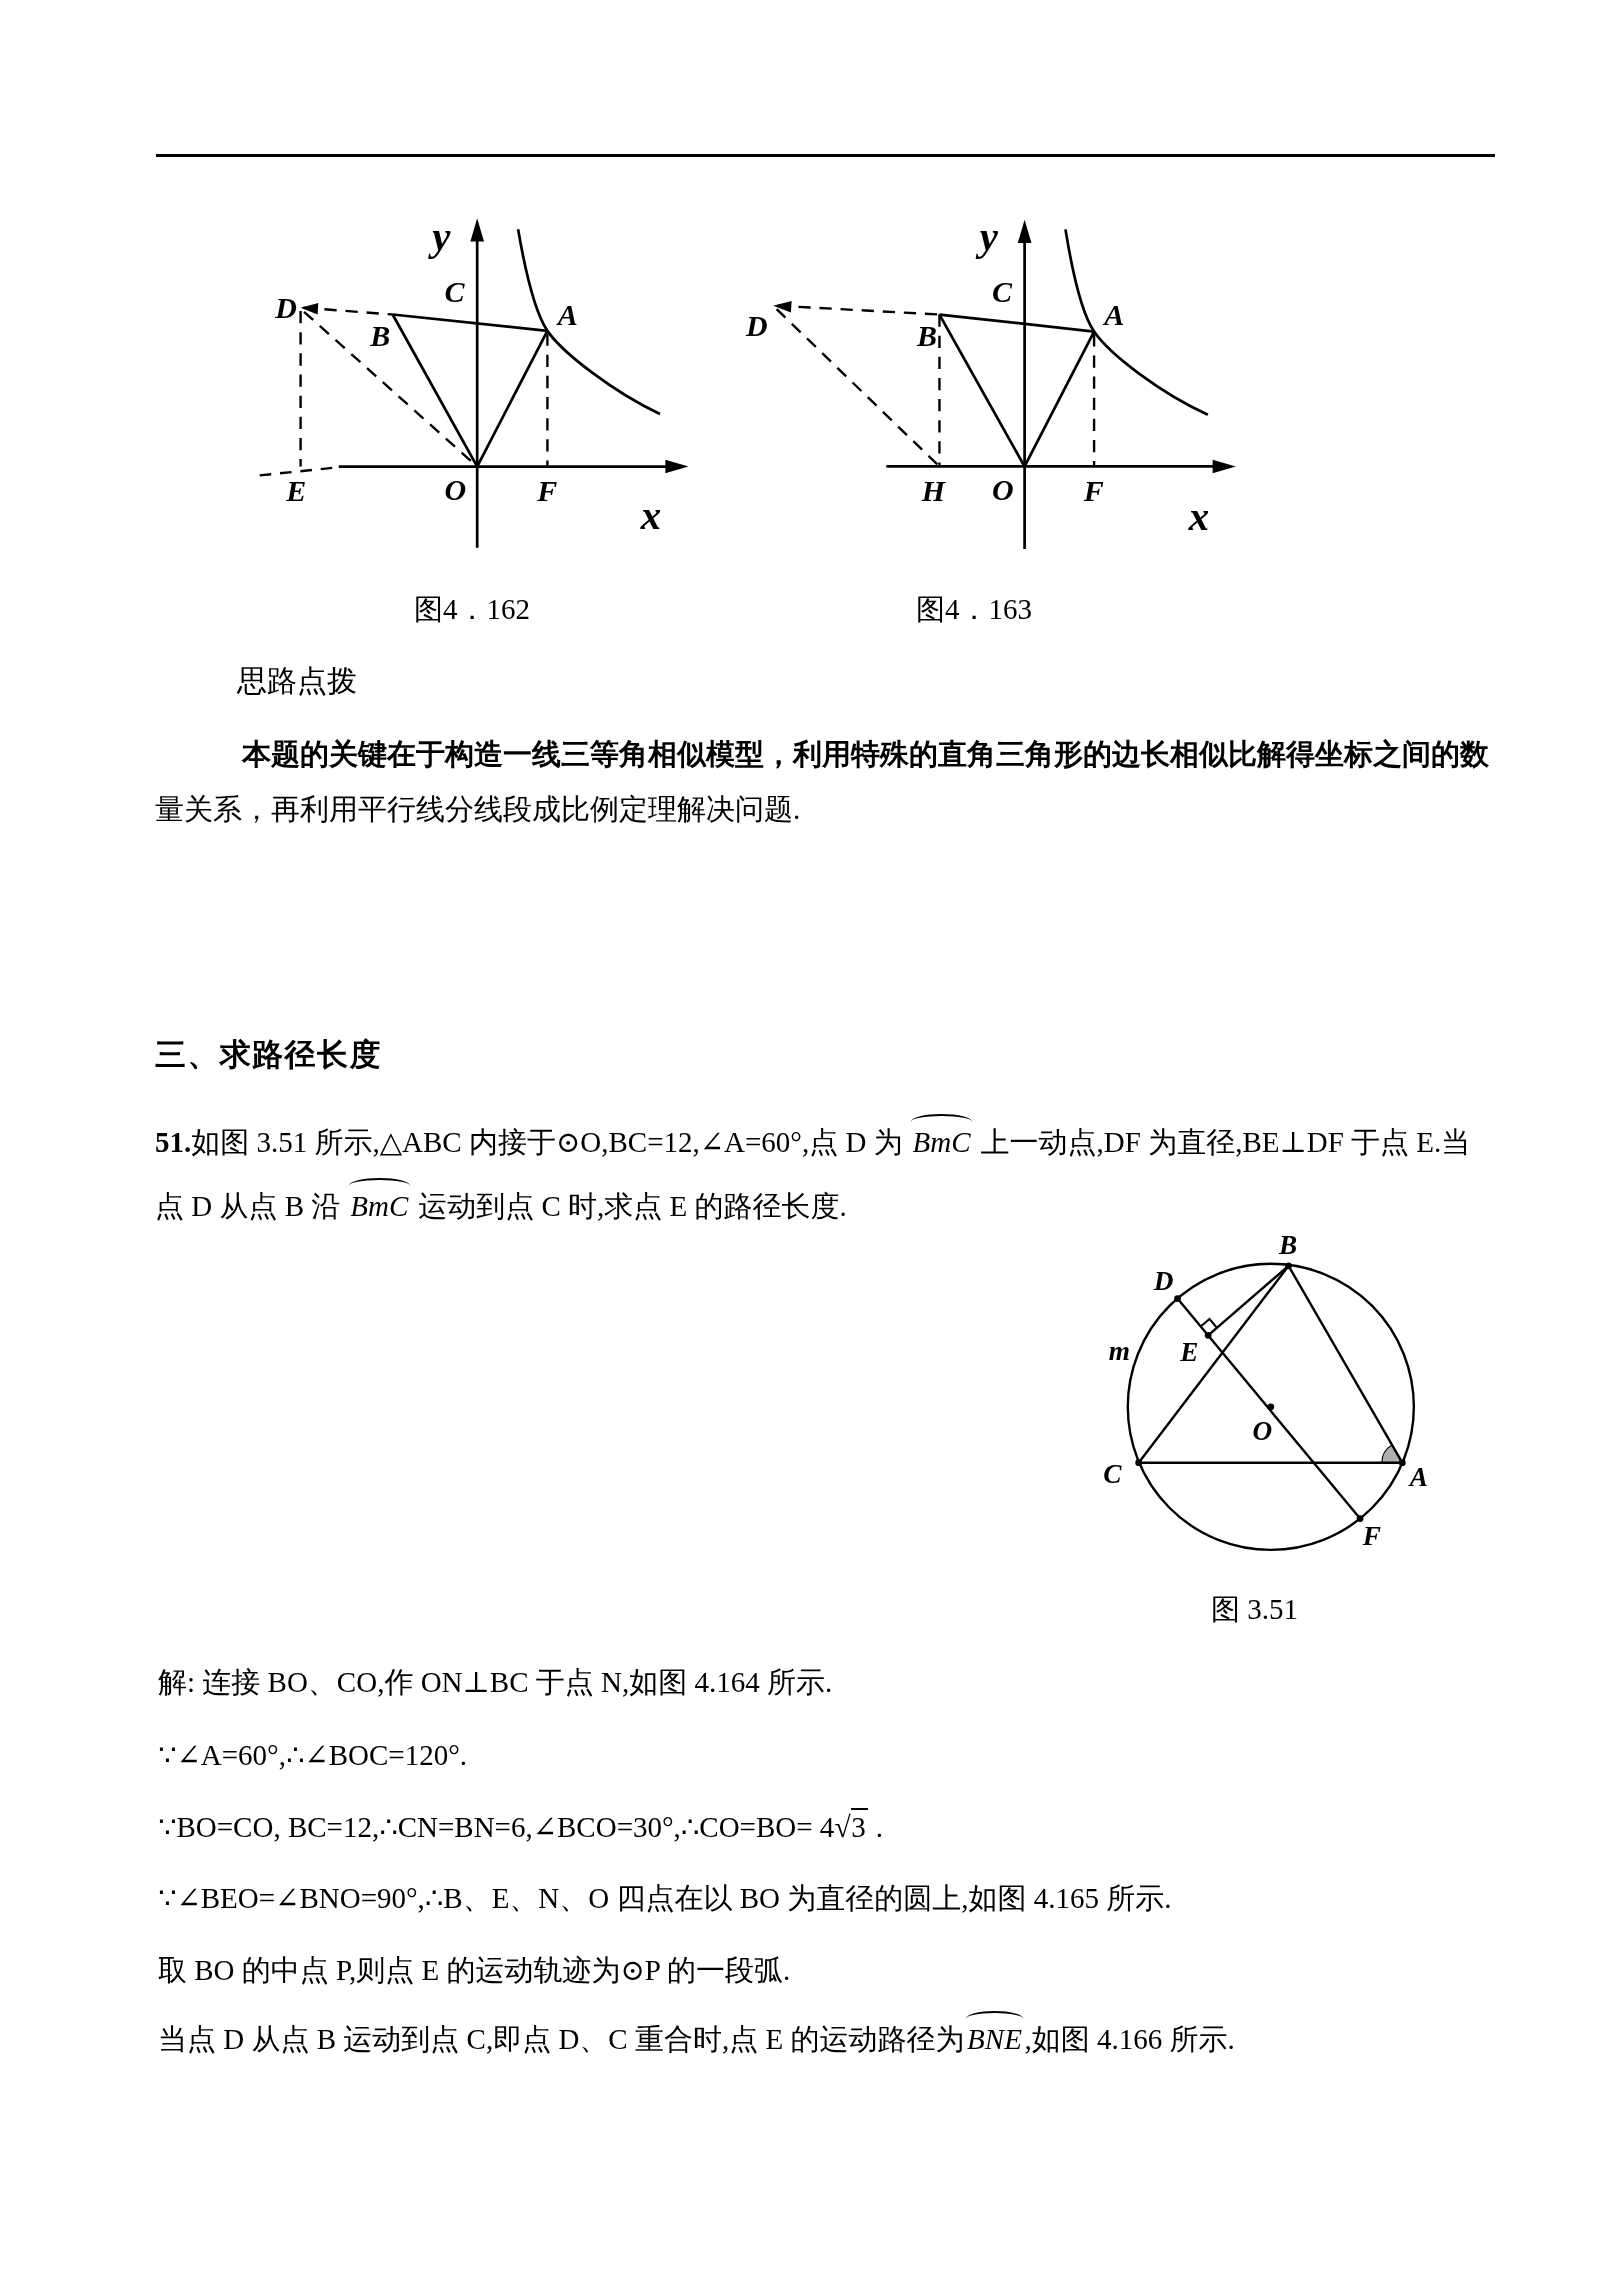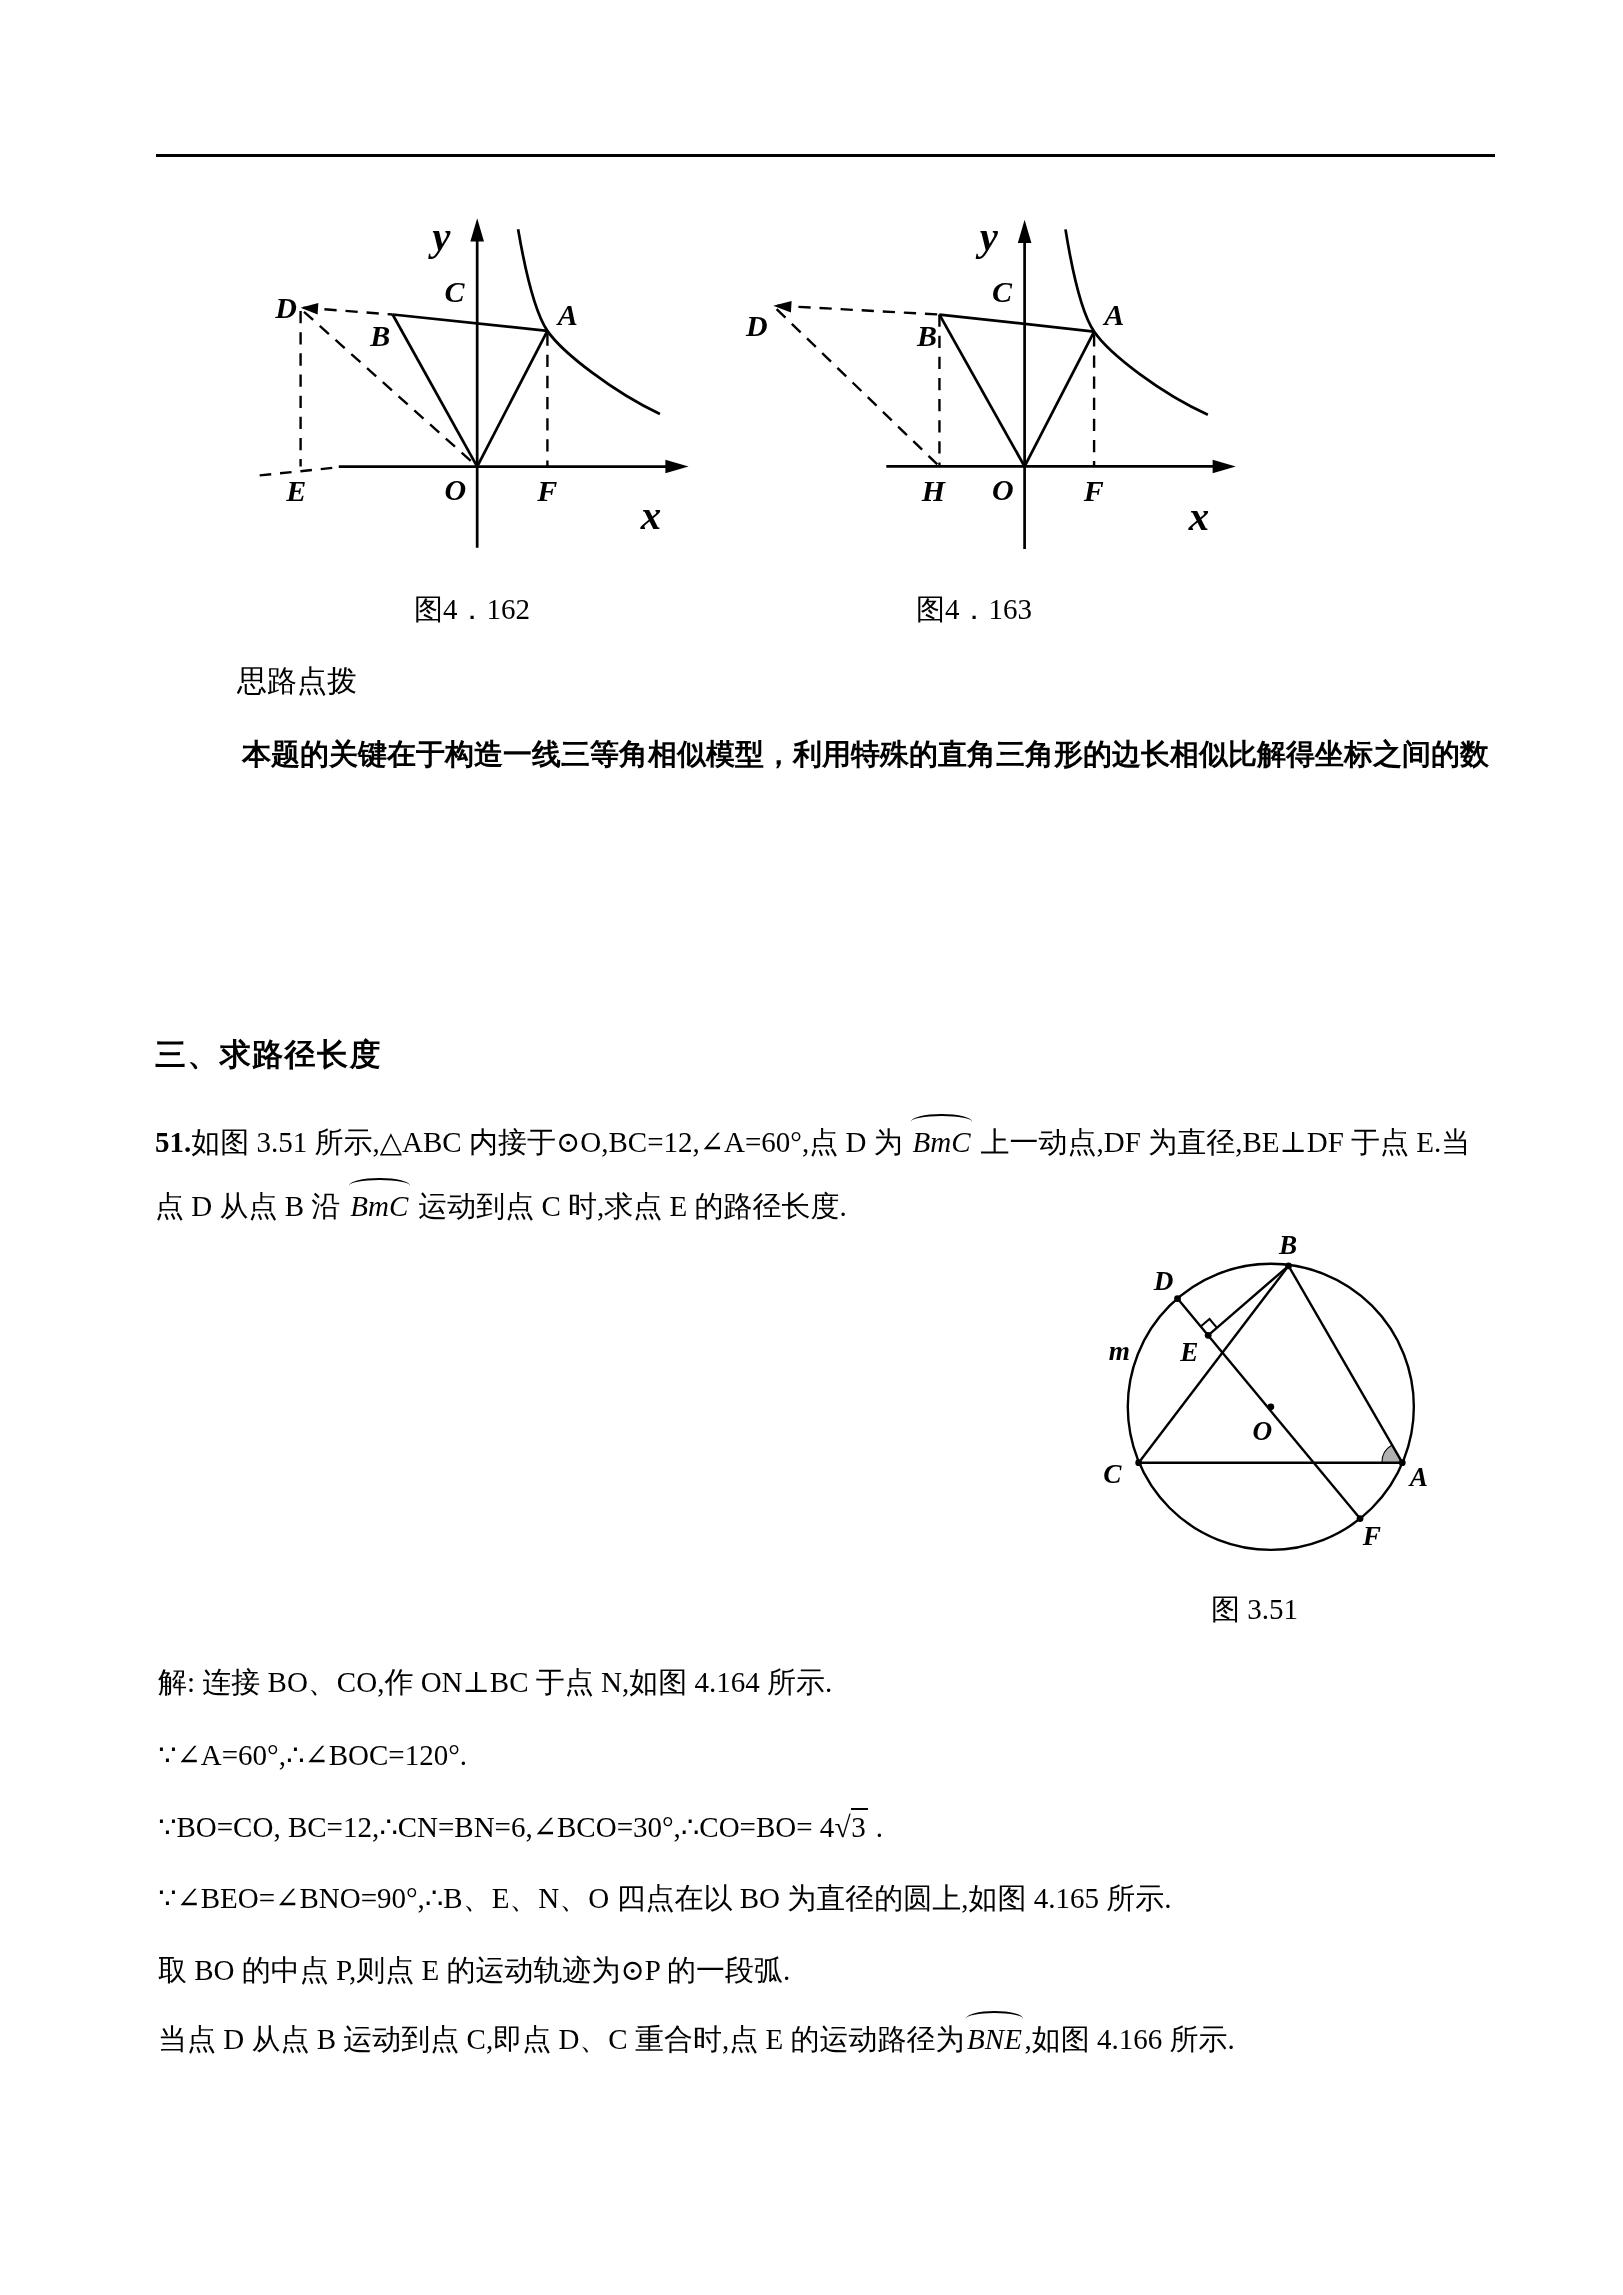--- a/index.html
+++ b/index.html
@@ -100,20 +100,21 @@
     <text class="ptlabel" x="1455" y="733">O</text>
     <text class="ptlabel" x="1352" y="735">H</text>
     <text class="ptlabel" x="1590" y="735">F</text>
   </svg>
 
   <div class="abs caption" style="left:414px;top:590px;">图4．162</div>
   <div class="abs caption" style="left:916px;top:590px;">图4．163</div>
 
   <div class="abs tips-title" style="left:237px;top:661px;">思路点拨</div>
   <div class="abs body-line" style="left:242px;top:736px;font-weight:bold;">本题的关键在于构造一线三等角相似模型，利用特殊的直角三角形的边长相似比解得坐标之间的数</div>
+  <div class="abs body-line" style="left:155px;top:791px;">量关系，再利用平行线分线段成比例定理解决问题.</div>
 
   <div class="abs section-title" style="left:155px;top:1034px;">三、求路径长度</div>
 
   <div class="abs body-line" style="left:155px;top:1124px;"><span class="b">51.</span><span class="cn">如图 </span><span class="n">3.51</span><span class="cn"> 所示,</span><span class="n">△</span><span class="v">ABC</span><span class="cn"> 内接于</span><span class="n">⊙</span><span class="v">O</span><span class="n">,</span><span class="v">BC</span><span class="n">=12,∠</span><span class="v">A</span><span class="n">=60°,</span><span class="cn">点 </span><span class="v">D</span><span class="cn"> 为 </span><span class="arc">BmC</span><span class="cn"> 上一动点,</span><span class="v">DF</span><span class="cn"> 为直径,</span><span class="v">BE</span><span class="n">⊥</span><span class="v">DF</span><span class="cn"> 于点 </span><span class="v">E</span><span class="cn">.当</span></div>
   <div class="abs body-line" style="left:155px;top:1188px;"><span class="cn">点 </span><span class="v">D</span><span class="cn"> 从点 </span><span class="v">B</span><span class="cn"> 沿 </span><span class="arc">BmC</span><span class="cn"> 运动到点 </span><span class="v">C</span><span class="cn"> 时,求点 </span><span class="v">E</span><span class="cn"> 的路径长度.</span></div>
 
   <svg style="left:1091px;top:1227px;" width="361" height="327" viewBox="1600 1800 530 480">
     <circle cx="1864" cy="2064" r="210" fill="none" stroke="#000" stroke-width="3.5"></circle>
 
     <path d="M2057,2146 L2027,2146 A30,30 0 0 1 2042,2120 Z" fill="#b0b0b0" stroke="#000" stroke-width="1.5"></path>

